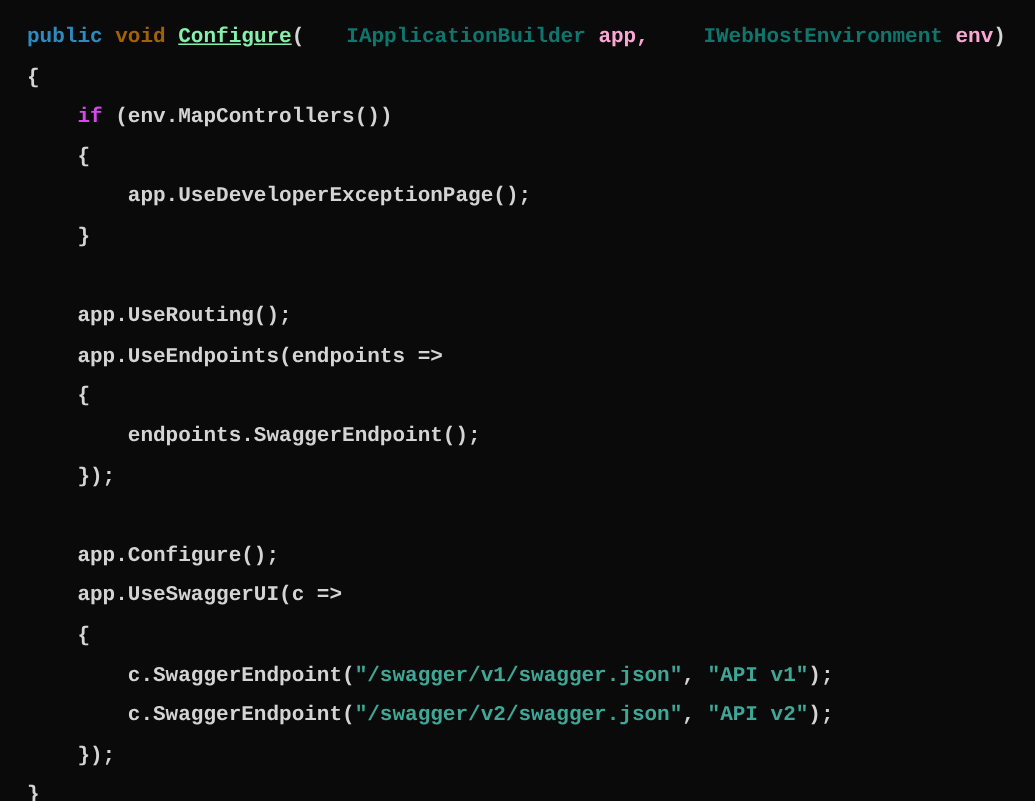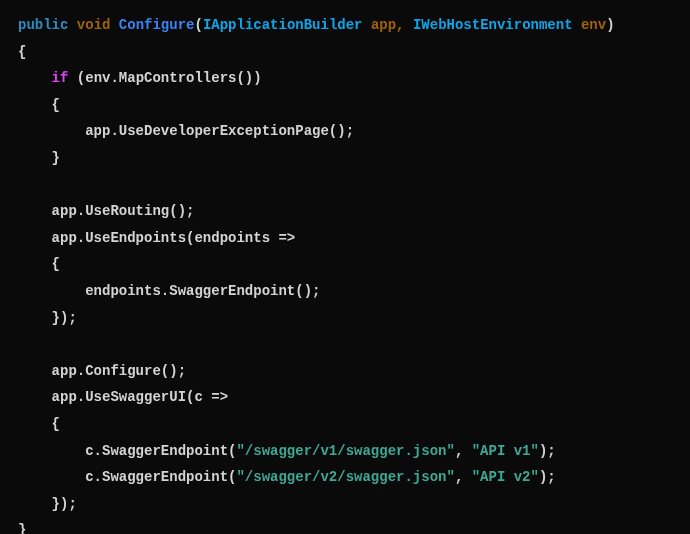--- a/index.html
+++ b/index.html
@@ -10,23 +10,23 @@
       line-height: 1.9;
       color: #d4d4d4;
       padding: 12px 18px;
       width: 690px;
       height: 534px;
       overflow: hidden;
     }
     pre { white-space: pre; font-family: inherit; }
     .kw-public { color: #2e8bc0; text-align: center; }
     .kw-void { color: #a16207; }
-    .method-name { color: #3b82f6; }
-    .type { color: #0ea5e9; }
-    .param { color: #a16207; }
+    .method-name { color: #86efac; text-decoration: underline; }
+    .type { color: #0f766e; margin-left: 28px; }
+    .param { color: #f9a8d4; }
     .text { color: #d4d4d4; }
     .bold { font-weight: bold; }
     .string { color: #3fa796; }
     .kw-if { color: #d946ef; }
   </style>
 </head>
 <body>
 
 <pre><span class="bold"><span class="kw-public">public</span> <span class="kw-void">void</span> <span class="method-name">Configure</span><span class="text">(</span><span class="type">IApplicationBuilder</span><span class="param"> app,</span><span class="type"> IWebHostEnvironment</span><span class="param"> env</span><span class="text">)</span></span>
 <span class="text bold">{</span>

